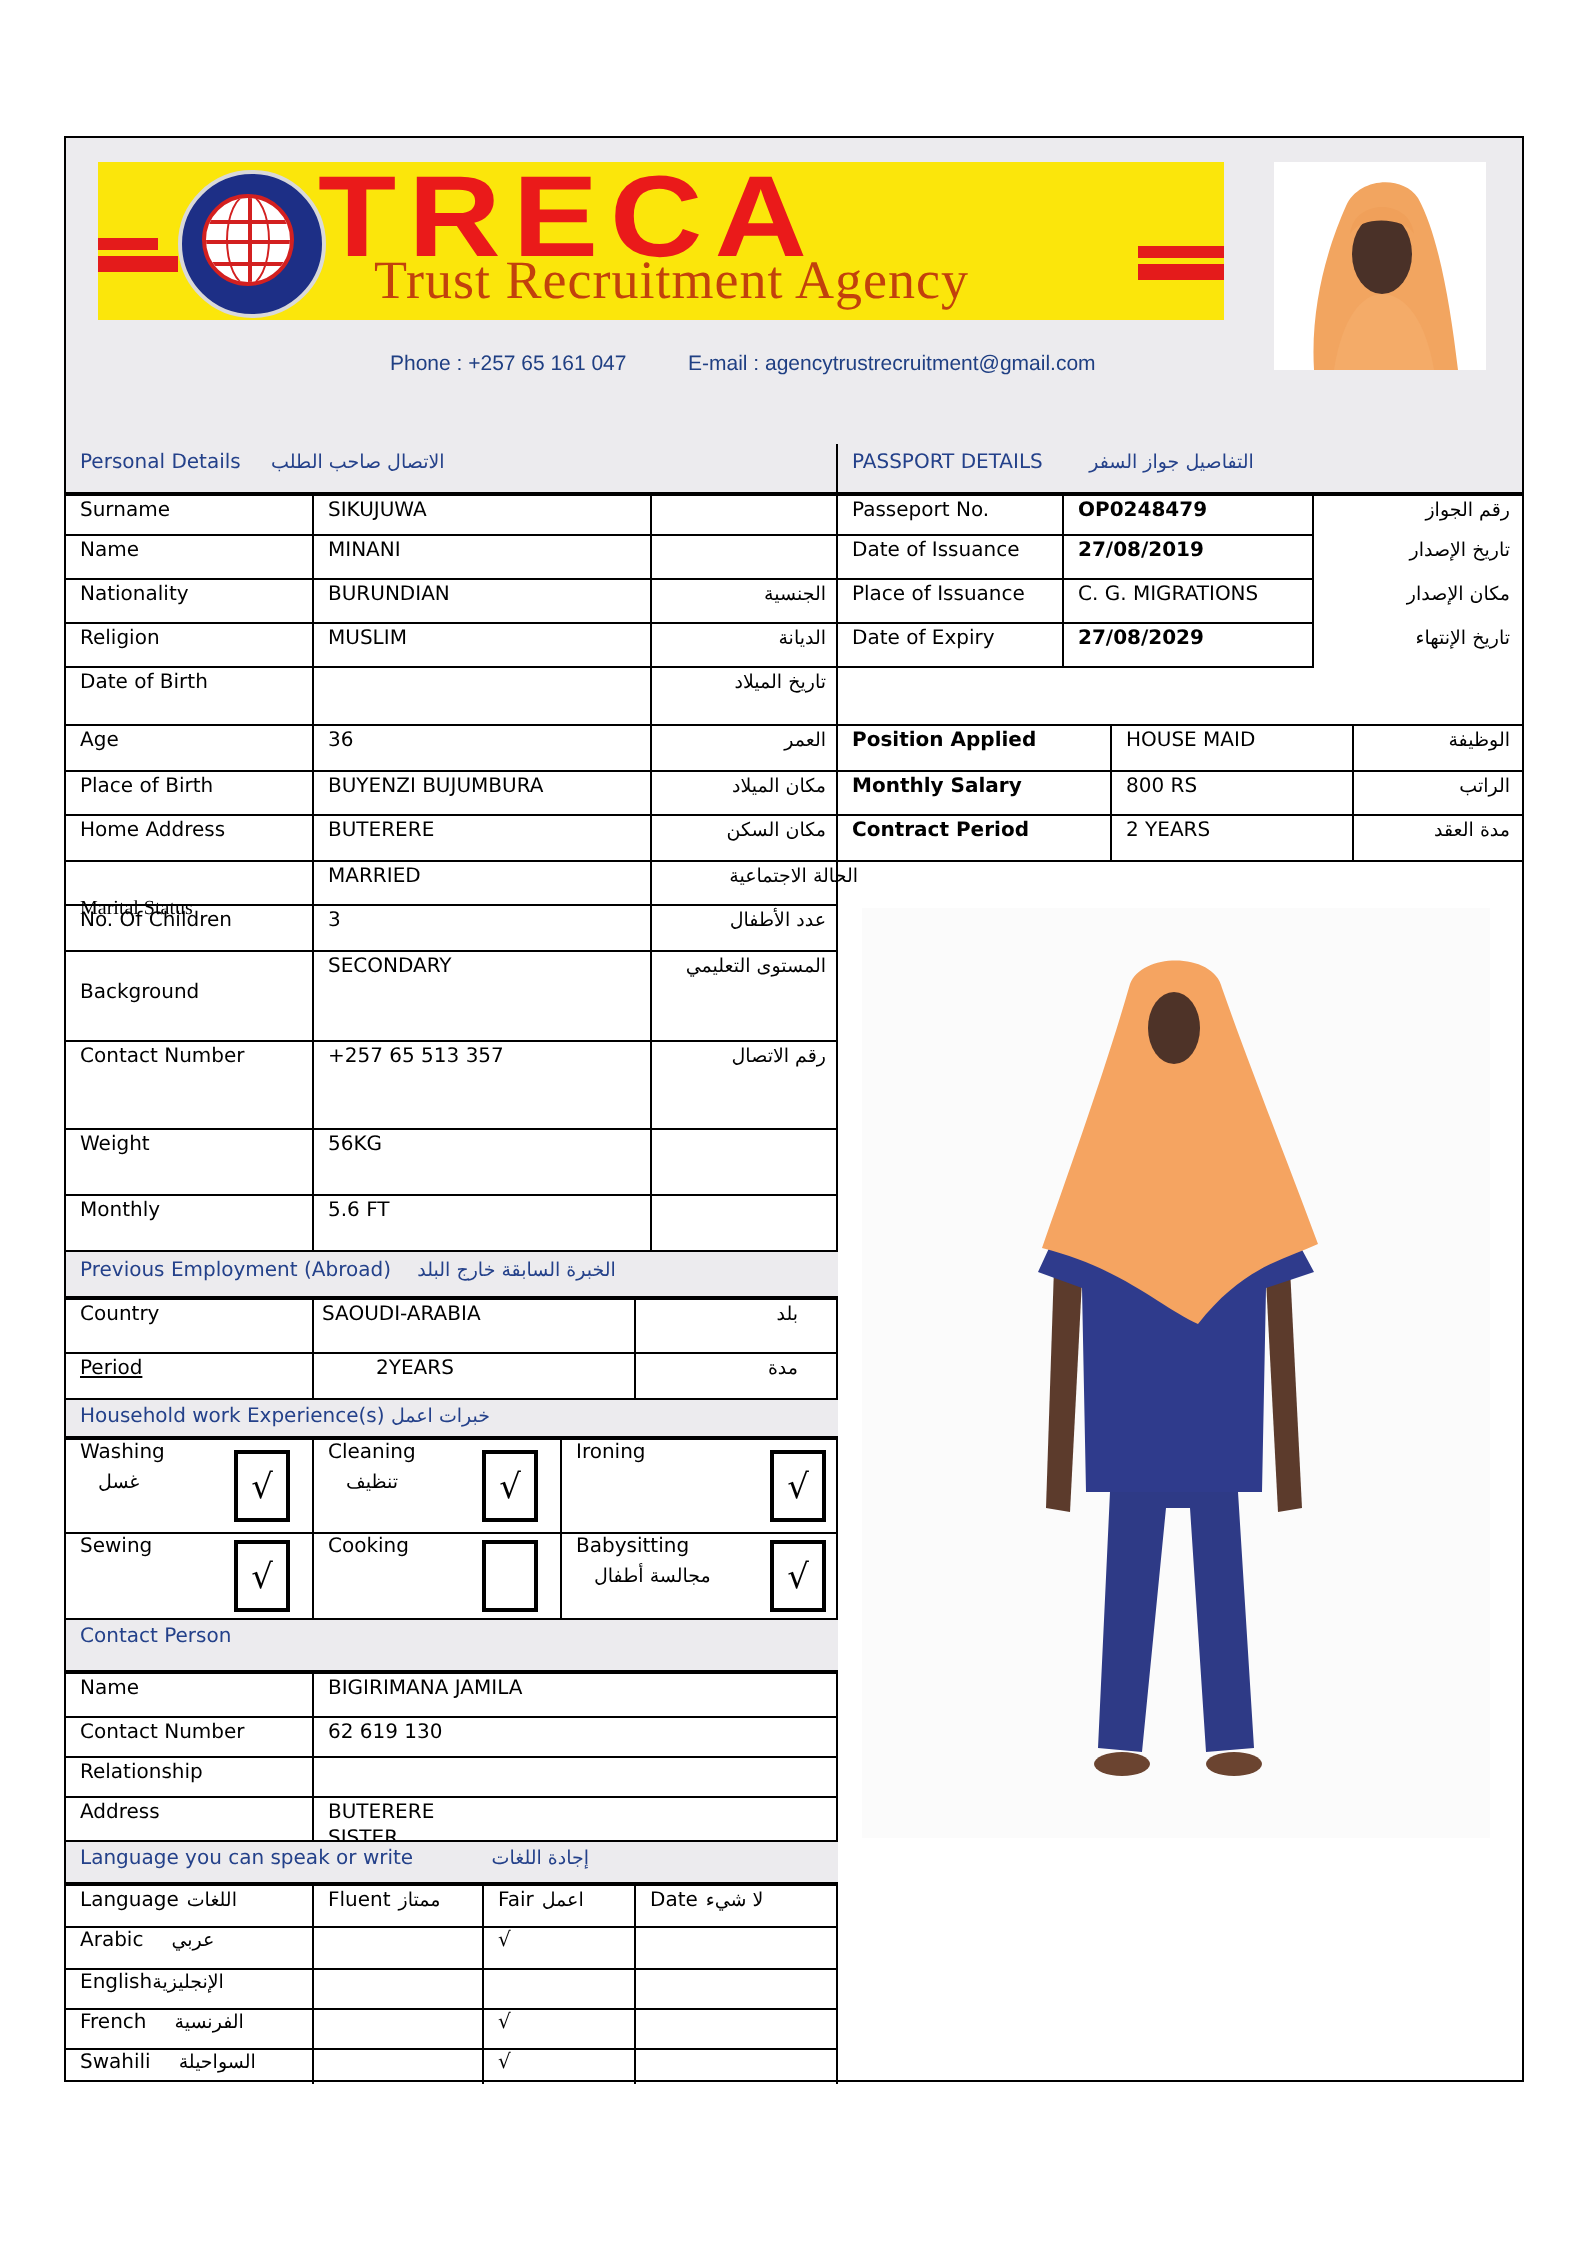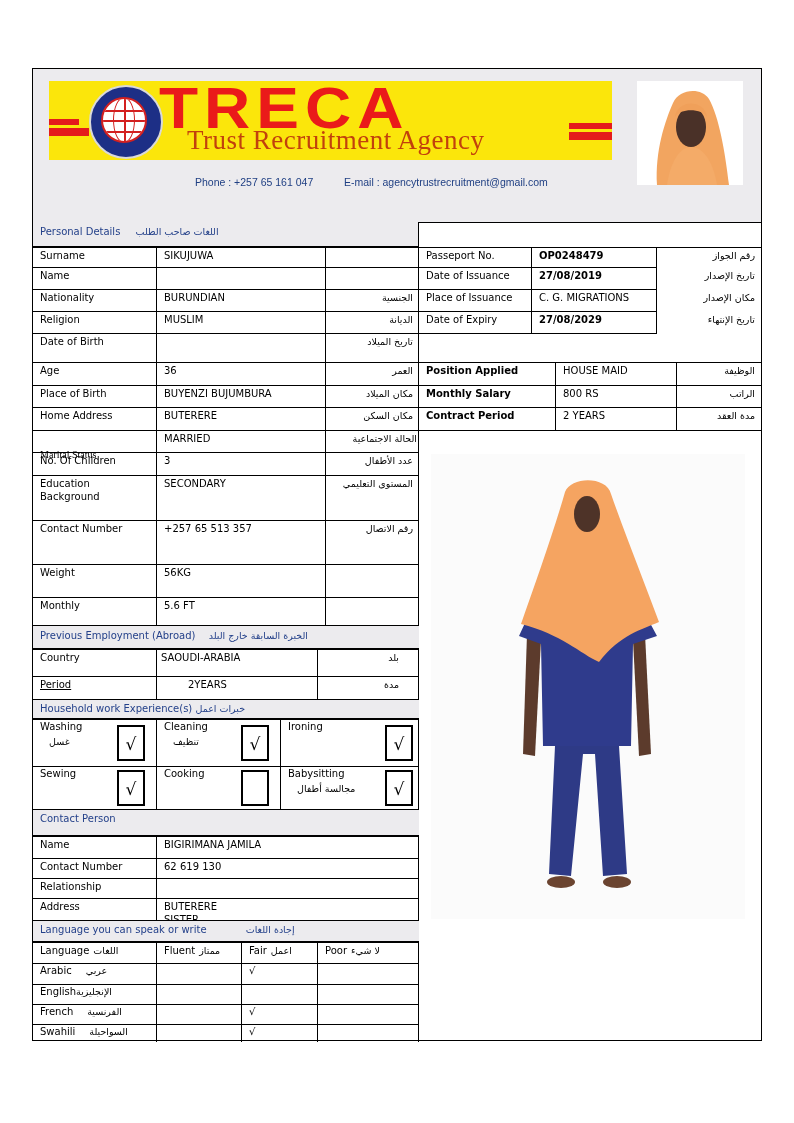--- a/index.html
+++ b/index.html
@@ -61,34 +61,39 @@
         <path d="M20 104 C18 70 28 40 36 22 C42 8 64 6 72 18 C82 36 88 70 92 104 Z" fill="#f2a560"></path>
         <ellipse cx="54" cy="46" rx="15" ry="20" fill="#4a3128"></ellipse>
         <path d="M38 36 C40 18 68 18 70 36 C66 28 44 26 38 36 Z" fill="#f0a05a"></path>
         <path d="M30 104 C34 78 44 66 54 66 C66 66 76 80 80 104 Z" fill="#f4ab68"></path>
       </svg>
     </div>
   </div>
 
   <div class="section-bar" style="left:0;top:153px;width:386px;height:25px;padding-top:4px;">
     <span>Personal Details</span>
-    <span style="margin-left:12px;font-size:9.5px;">اللغات صاحب الطلب</span>
-  </div>
-
+    <span style="margin-left:12px;font-size:9.5px;">الاتصال صاحب الطلب</span>
+  </div>
+
+  <div class="section-bar" style="left:386px;top:153px;width:342px;height:25px;padding-top:4px;">
+    <span>PASSPORT DETAILS</span>
+    <span style="margin-left:20px;font-size:9.5px;">التفاصيل جواز السفر</span>
+  </div>
   <div class="vline" style="left:385px;top:153px;height:820px;"></div>
 
   <div id="personal-rows" style="position: absolute; left: 0px; top: 0px;">
       <div class="abs" style="left:0;top:178px;width:386px;height:20px;">
         <div class="cell " style="left:0;top:0;width:124px;height:20px;">Surname</div>
         <div class="cell " style="left:124px;top:0;width:168px;height:20px;">SIKUJUWA</div>
         <div class="cell ar" style="left:292px;top:0;width:94px;height:20px;"></div>
       </div>
       <div class="hline" style="left:0px;top:178px;width:386px;"></div>
       <div class="abs" style="left:0;top:198px;width:386px;height:22px;">
         <div class="cell " style="left:0;top:0;width:124px;height:22px;">Name</div>
+        <div class="cell " style="left:124px;top:0;width:168px;height:22px;">MINANI</div>
         <div class="cell ar" style="left:292px;top:0;width:94px;height:22px;"></div>
       </div>
       <div class="hline" style="left:0px;top:198px;width:386px;"></div>
       <div class="abs" style="left:0;top:220px;width:386px;height:22px;">
         <div class="cell " style="left:0;top:0;width:124px;height:22px;">Nationality</div>
         <div class="cell " style="left:124px;top:0;width:168px;height:22px;">BURUNDIAN</div>
         <div class="cell ar" style="left:292px;top:0;width:94px;height:22px;">الجنسية</div>
       </div>
       <div class="hline" style="left:0px;top:220px;width:386px;"></div>
       <div class="abs" style="left:0;top:242px;width:386px;height:22px;">
@@ -116,31 +121,30 @@
       <div class="hline" style="left:0px;top:316px;width:386px;"></div>
       <div class="abs" style="left:0;top:338px;width:386px;height:23px;">
         <div class="cell " style="left:0;top:0;width:124px;height:23px;">Home Address</div>
         <div class="cell " style="left:124px;top:0;width:168px;height:23px;">BUTERERE</div>
         <div class="cell ar" style="left:292px;top:0;width:94px;height:23px;">مكان السكن</div>
       </div>
       <div class="hline" style="left:0px;top:338px;width:386px;"></div>
       <div class="abs" style="left:0;top:361px;width:386px;height:22px;">
         <div class="cell " style="left:0;top:16px;width:124px;height:22px;font-family:Liberation Serif, serif;">Marital Status</div>
         <div class="cell " style="left:124px;top:0;width:168px;height:22px;">MARRIED</div>
-        <div class="cell ar" style="left:296px;top:0;width:94px;height:22px;">الحالة الاجتماعية</div>
+        <div class="cell ar" style="left:308px;top:0;width:94px;height:22px;">الحالة الاجتماعية</div>
       </div>
       <div class="hline" style="left:0px;top:361px;width:386px;"></div>
       <div class="abs" style="left:0;top:383px;width:386px;height:23px;">
         <div class="cell " style="left:0;top:0;width:124px;height:23px;">No. Of Children</div>
         <div class="cell " style="left:124px;top:0;width:168px;height:23px;">3</div>
         <div class="cell ar" style="left:292px;top:0;width:94px;height:23px;">عدد الأطفال</div>
       </div>
       <div class="hline" style="left:0px;top:383px;width:386px;"></div>
       <div class="abs" style="left:0;top:406px;width:386px;height:45px;">
-        <div class="cell " style="left:0;top:0;width:124px;height:45px;">Education</div>
         <div class="cell " style="left:0;top:13px;width:124px;height:14px;">Background</div>
         <div class="cell ar" style="left:292px;top:0;width:94px;height:45px;">المستوى التعليمي</div>
         <div class="cell " style="left:124px;top:0;width:168px;height:45px;">SECONDARY</div>
       </div>
       <div class="hline" style="left:0px;top:406px;width:386px;"></div>
       <div class="abs" style="left:0;top:451px;width:386px;height:44px;">
         <div class="cell " style="left:0;top:0;width:124px;height:44px;">Contact Number</div>
         <div class="cell " style="left:124px;top:0;width:168px;height:44px;">+257 65 513 357</div>
         <div class="cell ar" style="left:292px;top:0;width:94px;height:44px;">رقم الاتصال</div>
       </div>
@@ -278,21 +282,21 @@
 
   <div class="section-bar" style="left:0;top:851px;width:386px;height:22px;padding-top:3px;border-top:1px solid #000;">
     <span>Language you can speak or write</span>
     <span style="margin-left:36px;font-size:9.5px;">إجادة اللغات</span>
   </div>
   <div id="lang-table" style="position: absolute; left: 0px; top: 0px;">
       <div class="hline" style="left:0px;top:873px;width:386px;"></div>
       <div class="cell " style="left:0px;top:873px;width:124px;height:21px;"><span>Language</span><span style="margin-left:4px;font-size:9.5px;">اللغات</span></div>
       <div class="cell " style="left:124px;top:873px;width:85px;height:21px;"><span>Fluent</span><span style="margin-left:4px;font-size:9.5px;">ممتاز</span></div>
       <div class="cell " style="left:209px;top:873px;width:76px;height:21px;"><span>Fair</span><span style="margin-left:4px;font-size:9.5px;">اعمل</span></div>
-      <div class="cell " style="left:285px;top:873px;width:101px;height:21px;"><span>Poor</span><span style="margin-left:4px;font-size:9.5px;">لا شيء</span></div>
+      <div class="cell " style="left:285px;top:873px;width:101px;height:21px;"><span>Date</span><span style="margin-left:4px;font-size:9.5px;">لا شيء</span></div>
       <div class="hline" style="left:0px;top:894px;width:386px;"></div>
       <div class="cell " style="left:0;top:894px;width:124px;height:21px;padding-top:2px;"><span>Arabic</span><span style="margin-left:14px;font-size:9.5px;">عربي</span></div>
       <div class="cell " style="left:124px;top:894px;width:85px;height:21px;padding-top:2px;"></div>
       <div class="cell " style="left:209px;top:894px;width:76px;height:21px;padding-top:2px;">√</div>
       <div class="cell " style="left:285px;top:894px;width:101px;height:21px;padding-top:2px;"></div>
       <div class="hline" style="left:0px;top:915px;width:386px;"></div>
       <div class="cell " style="left:0;top:915px;width:124px;height:20px;padding-top:2px;"><span>English</span><span style="margin-left:0px;font-size:9.5px;">الإنجليزية</span></div>
       <div class="cell " style="left:124px;top:915px;width:85px;height:20px;padding-top:2px;"></div>
       <div class="cell " style="left:209px;top:915px;width:76px;height:20px;padding-top:2px;"></div>
       <div class="cell " style="left:285px;top:915px;width:101px;height:20px;padding-top:2px;"></div>

